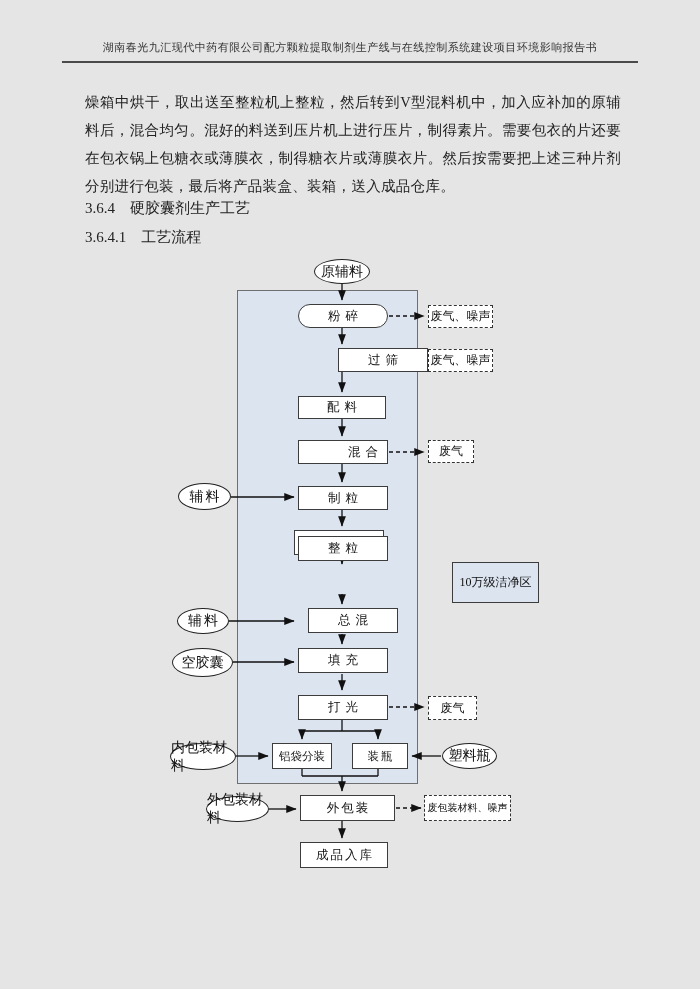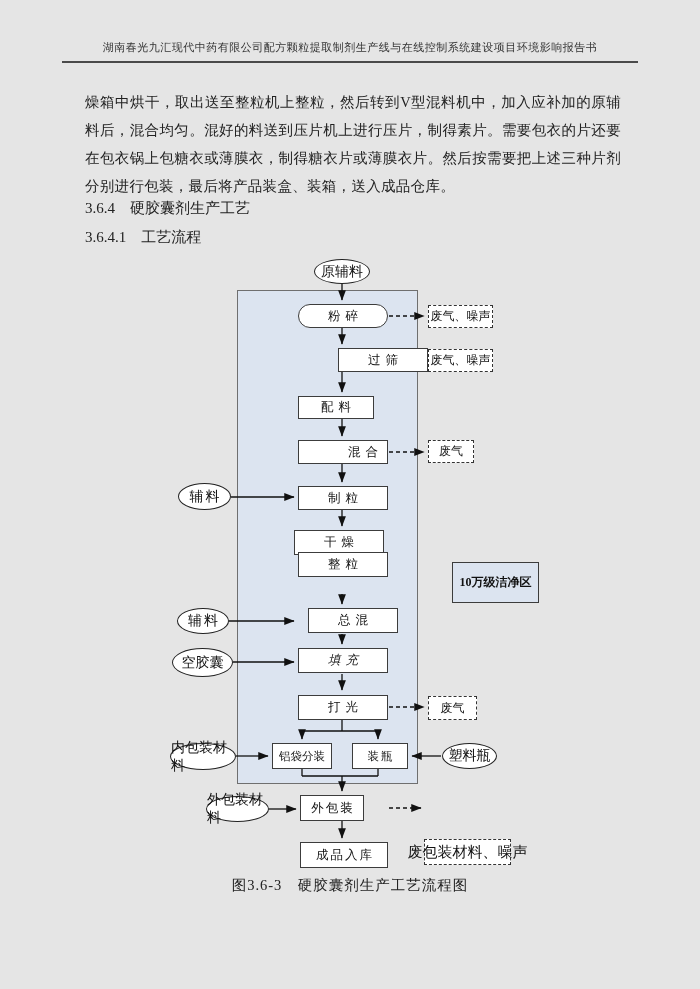--- a/index.html
+++ b/index.html
@@ -38,21 +38,21 @@
   }
   .dbox{
     position:absolute;background:#ffffff;border:1.3px dashed #333;box-sizing:border-box;
     display:flex;align-items:center;justify-content:center;
     font-size:12px;color:#111;white-space:nowrap;
   }
   .clean{
     position:absolute;left:452px;top:562px;width:87px;height:41px;
     background:#dce4f0;border:1.6px solid #3c3c3c;box-sizing:border-box;
     display:flex;align-items:center;justify-content:center;
-    font-size:12px;font-weight:700;color:#111;
+    font-size:12px;font-weight:400;color:#111;
   }
   .arrows{position:absolute;left:0;top:0;width:700px;height:989px;pointer-events:none;}
   .caption{position:absolute;left:0;top:876px;width:700px;text-align:center;font-size:14.5px;color:#222;letter-spacing:1px;}
   .page-number{position:absolute;left:0;top:921px;width:700px;text-align:center;font-size:11px;color:#444;}
 </style>
 </head>
 <body>
 
 <div class="page">
 
@@ -134,72 +134,71 @@
   <div class="oval" style="left:206px;top:796px;width:63px;height:26px;">
       <span>外包装材料</span>
     </div>
 
   <div class="pbox" style="left:298px;top:304px;width:90px;height:24px;border-radius:12px;">
       <span class="ls5">粉碎</span>
     </div>
   <div class="pbox" style="left:298px;top:348px;width:90px;height:24px;margin-left:40px;">
       <span class="ls5">过筛</span>
     </div>
-  <div class="pbox" style="left:298px;top:396px;width:76px;height:23px;">
+  <div class="pbox" style="left:298px;top:396px;width:88px;height:23px;">
       <span class="ls5">配料</span>
     </div>
   <div class="pbox" style="left:298px;top:440px;width:90px;height:24px;padding-left:40px;">
       <span class="ls5">混合</span>
     </div>
   <div class="pbox" style="left:298px;top:486px;width:90px;height:24px;">
       <span class="ls5">制粒</span>
     </div>
   <div class="pbox" style="left:294px;top:530px;width:90px;height:25px;">
       <span class="ls5">干燥</span>
     </div>
-  <div class="pbox" style="left:298px;top:552px;width:90px;height:25px;">
+  <div class="pbox" style="left:298px;top:536px;width:90px;height:25px;">
       <span class="ls5">整粒</span>
     </div>
   <div class="pbox" style="left:298px;top:608px;width:90px;height:25px;margin-left:10px;">
       <span class="ls5">总混</span>
     </div>
-  <div class="pbox" style="left:298px;top:648px;width:90px;height:25px;font-style:italic;">
+  <div class="pbox" style="left:298px;top:648px;width:90px;height:25px;">
       <span class="ls5">填充</span>
     </div>
   <div class="pbox" style="left:298px;top:695px;width:90px;height:25px;">
       <span class="ls5">打光</span>
     </div>
   <div class="pbox" style="left:272px;top:743px;width:60px;height:26px;font-size:11.5px;">
       <span>铝袋分装</span>
     </div>
   <div class="pbox" style="left:352px;top:743px;width:56px;height:26px;font-size:11.5px;">
       <span class="ls2">装瓶</span>
     </div>
-  <div class="pbox" style="left:300px;top:795px;width:64px;height:26px;">
+  <div class="pbox" style="left:300px;top:795px;width:95px;height:26px;">
       <span class="ls2">外包装</span>
     </div>
   <div class="pbox" style="left:300px;top:842px;width:88px;height:26px;">
       <span class="ls2">成品入库</span>
     </div>
 
   <div class="dbox" style="left:428px;top:305px;width:65px;height:23px;">
       <span>废气、噪声</span>
     </div>
   <div class="dbox" style="left:428px;top:349px;width:65px;height:23px;">
       <span>废气、噪声</span>
     </div>
   <div class="dbox" style="left:428px;top:440px;width:46px;height:23px;">
       <span>废气</span>
     </div>
   <div class="dbox" style="left:428px;top:696px;width:49px;height:24px;">
       <span>废气</span>
     </div>
-  <div class="dbox" style="left:424px;top:795px;width:87px;height:26px;font-size:15px;margin-top:44px;">
+  <div class="dbox" style="left:424px;top:795px;width:87px;height:26px;font-size:10px;">
       <span>废包装材料、噪声</span>
     </div>
 
   <div class="clean">
       <span>10万级洁净区</span>
     </div>
 
-  <div class="caption">图3.6-3　硬胶囊剂生产工艺流程图</div>
 
 </div>
 
 </body></html>

